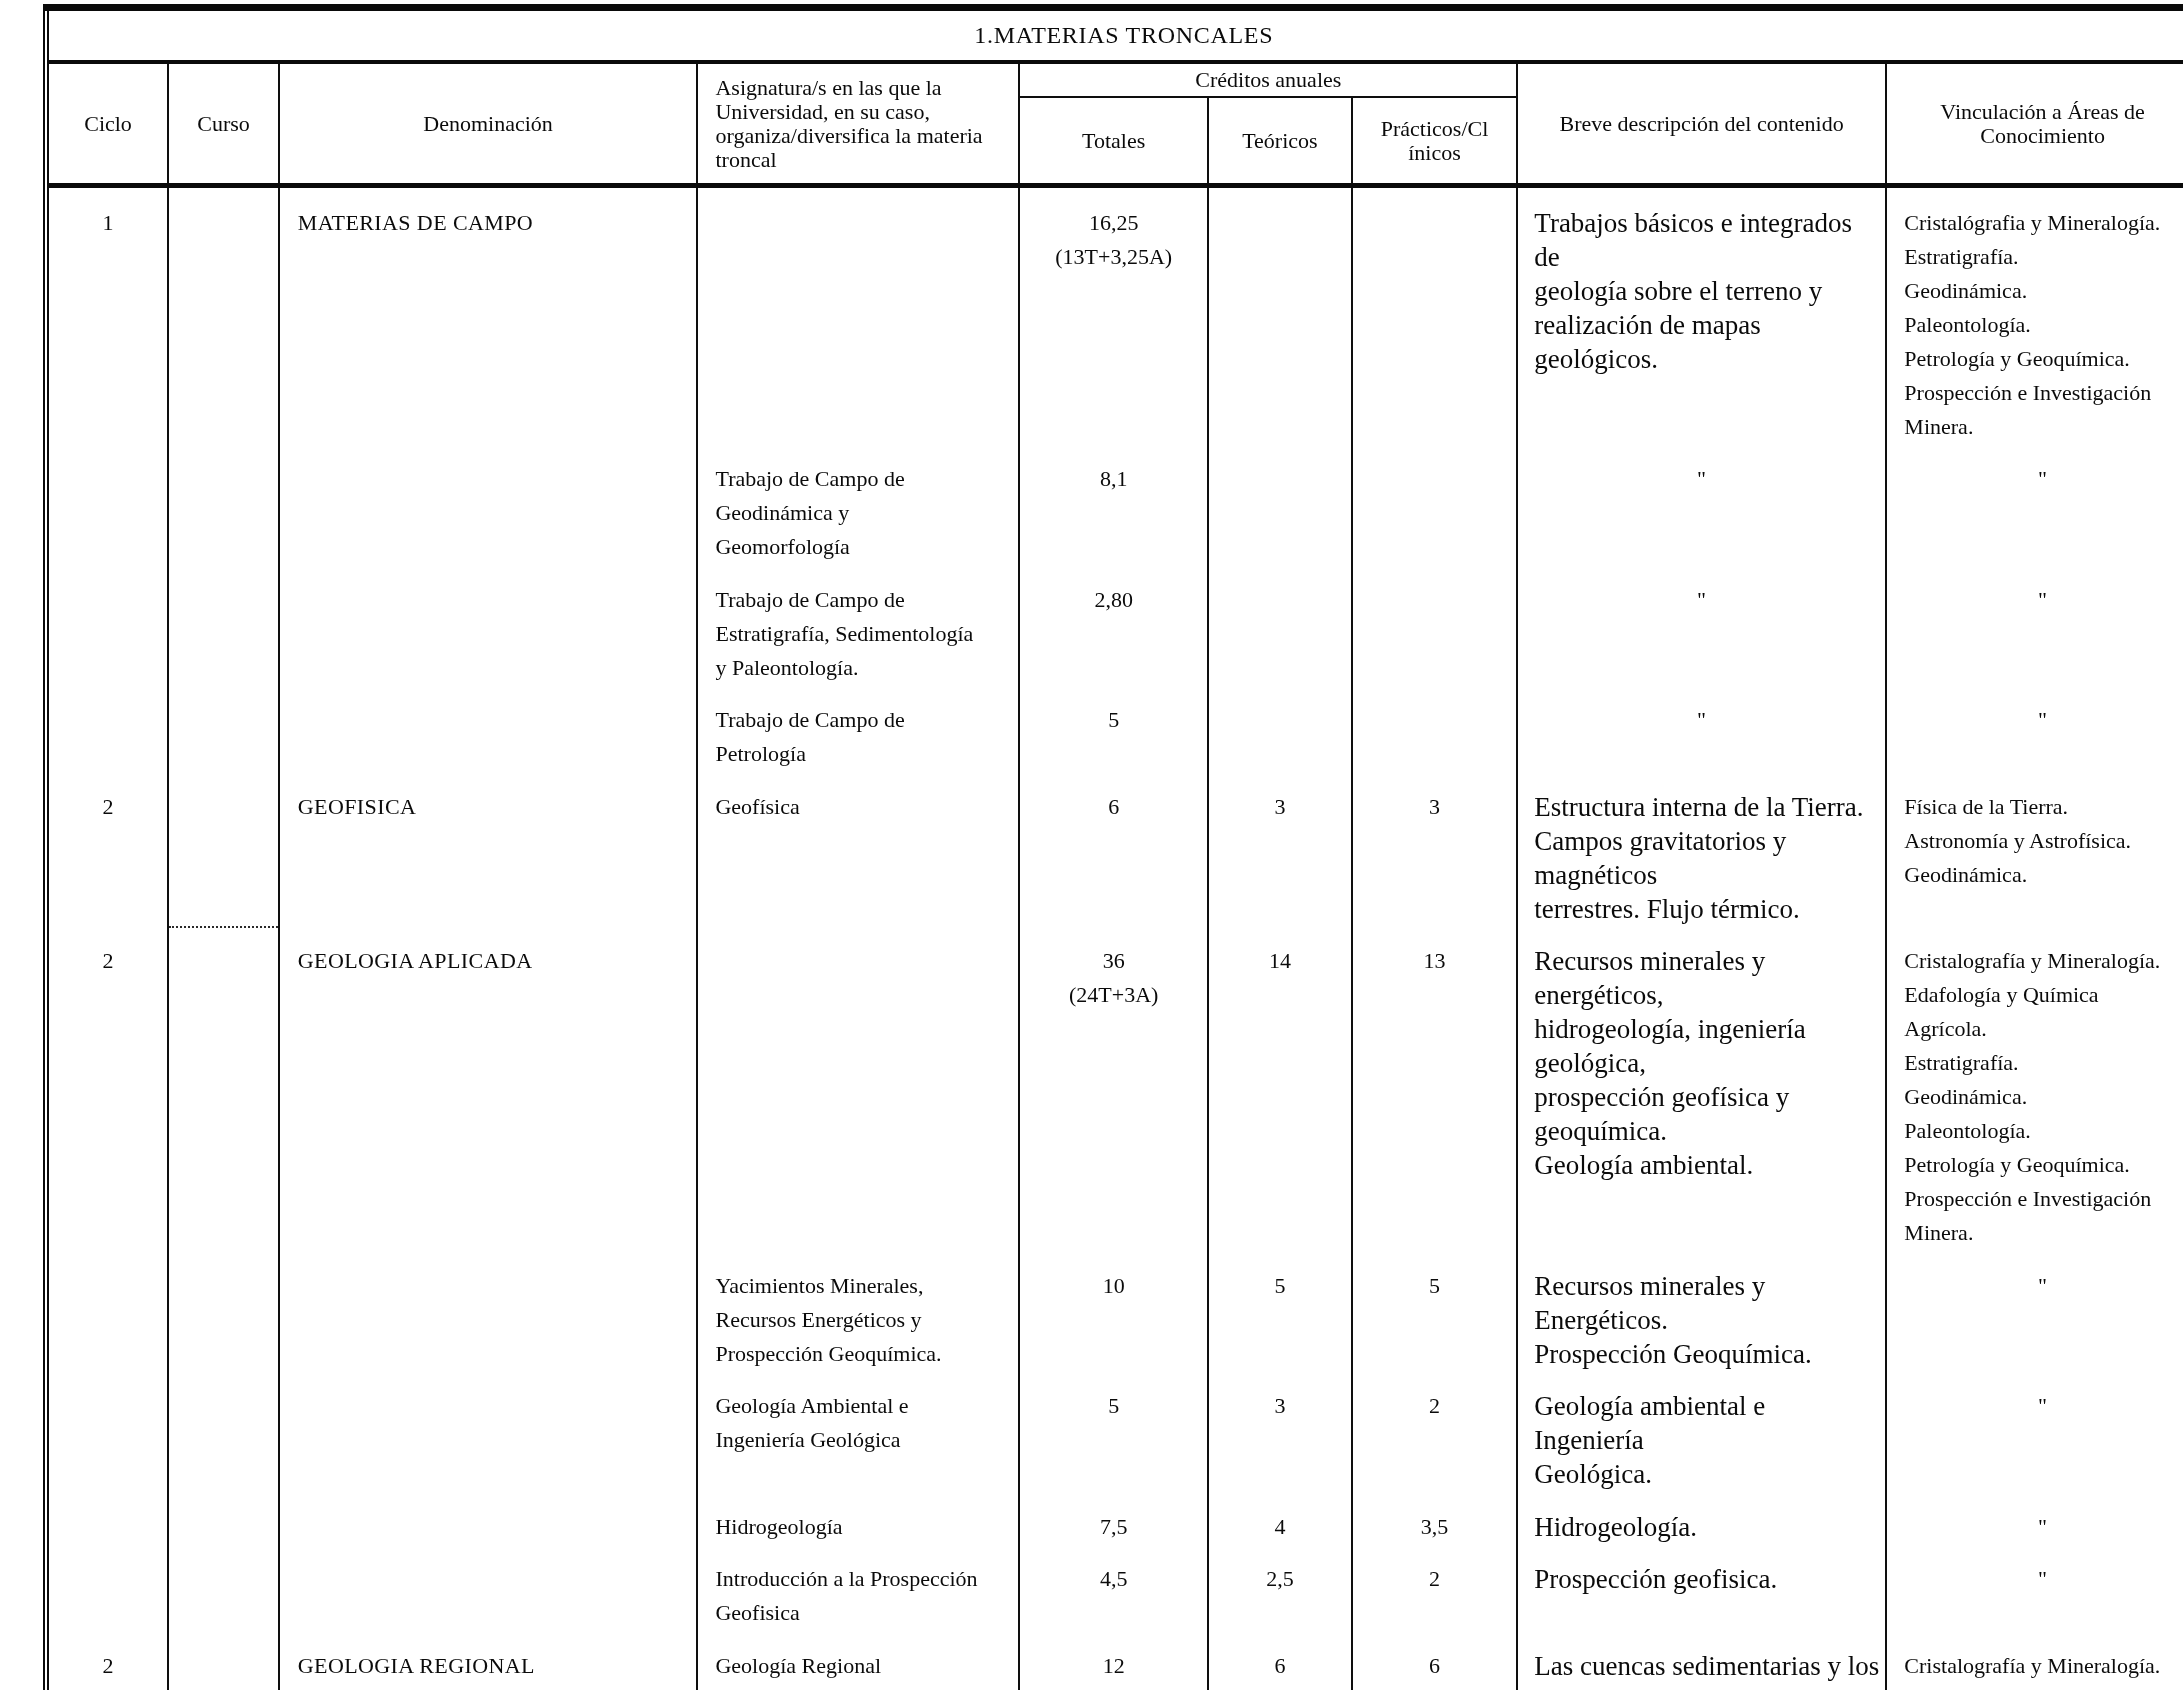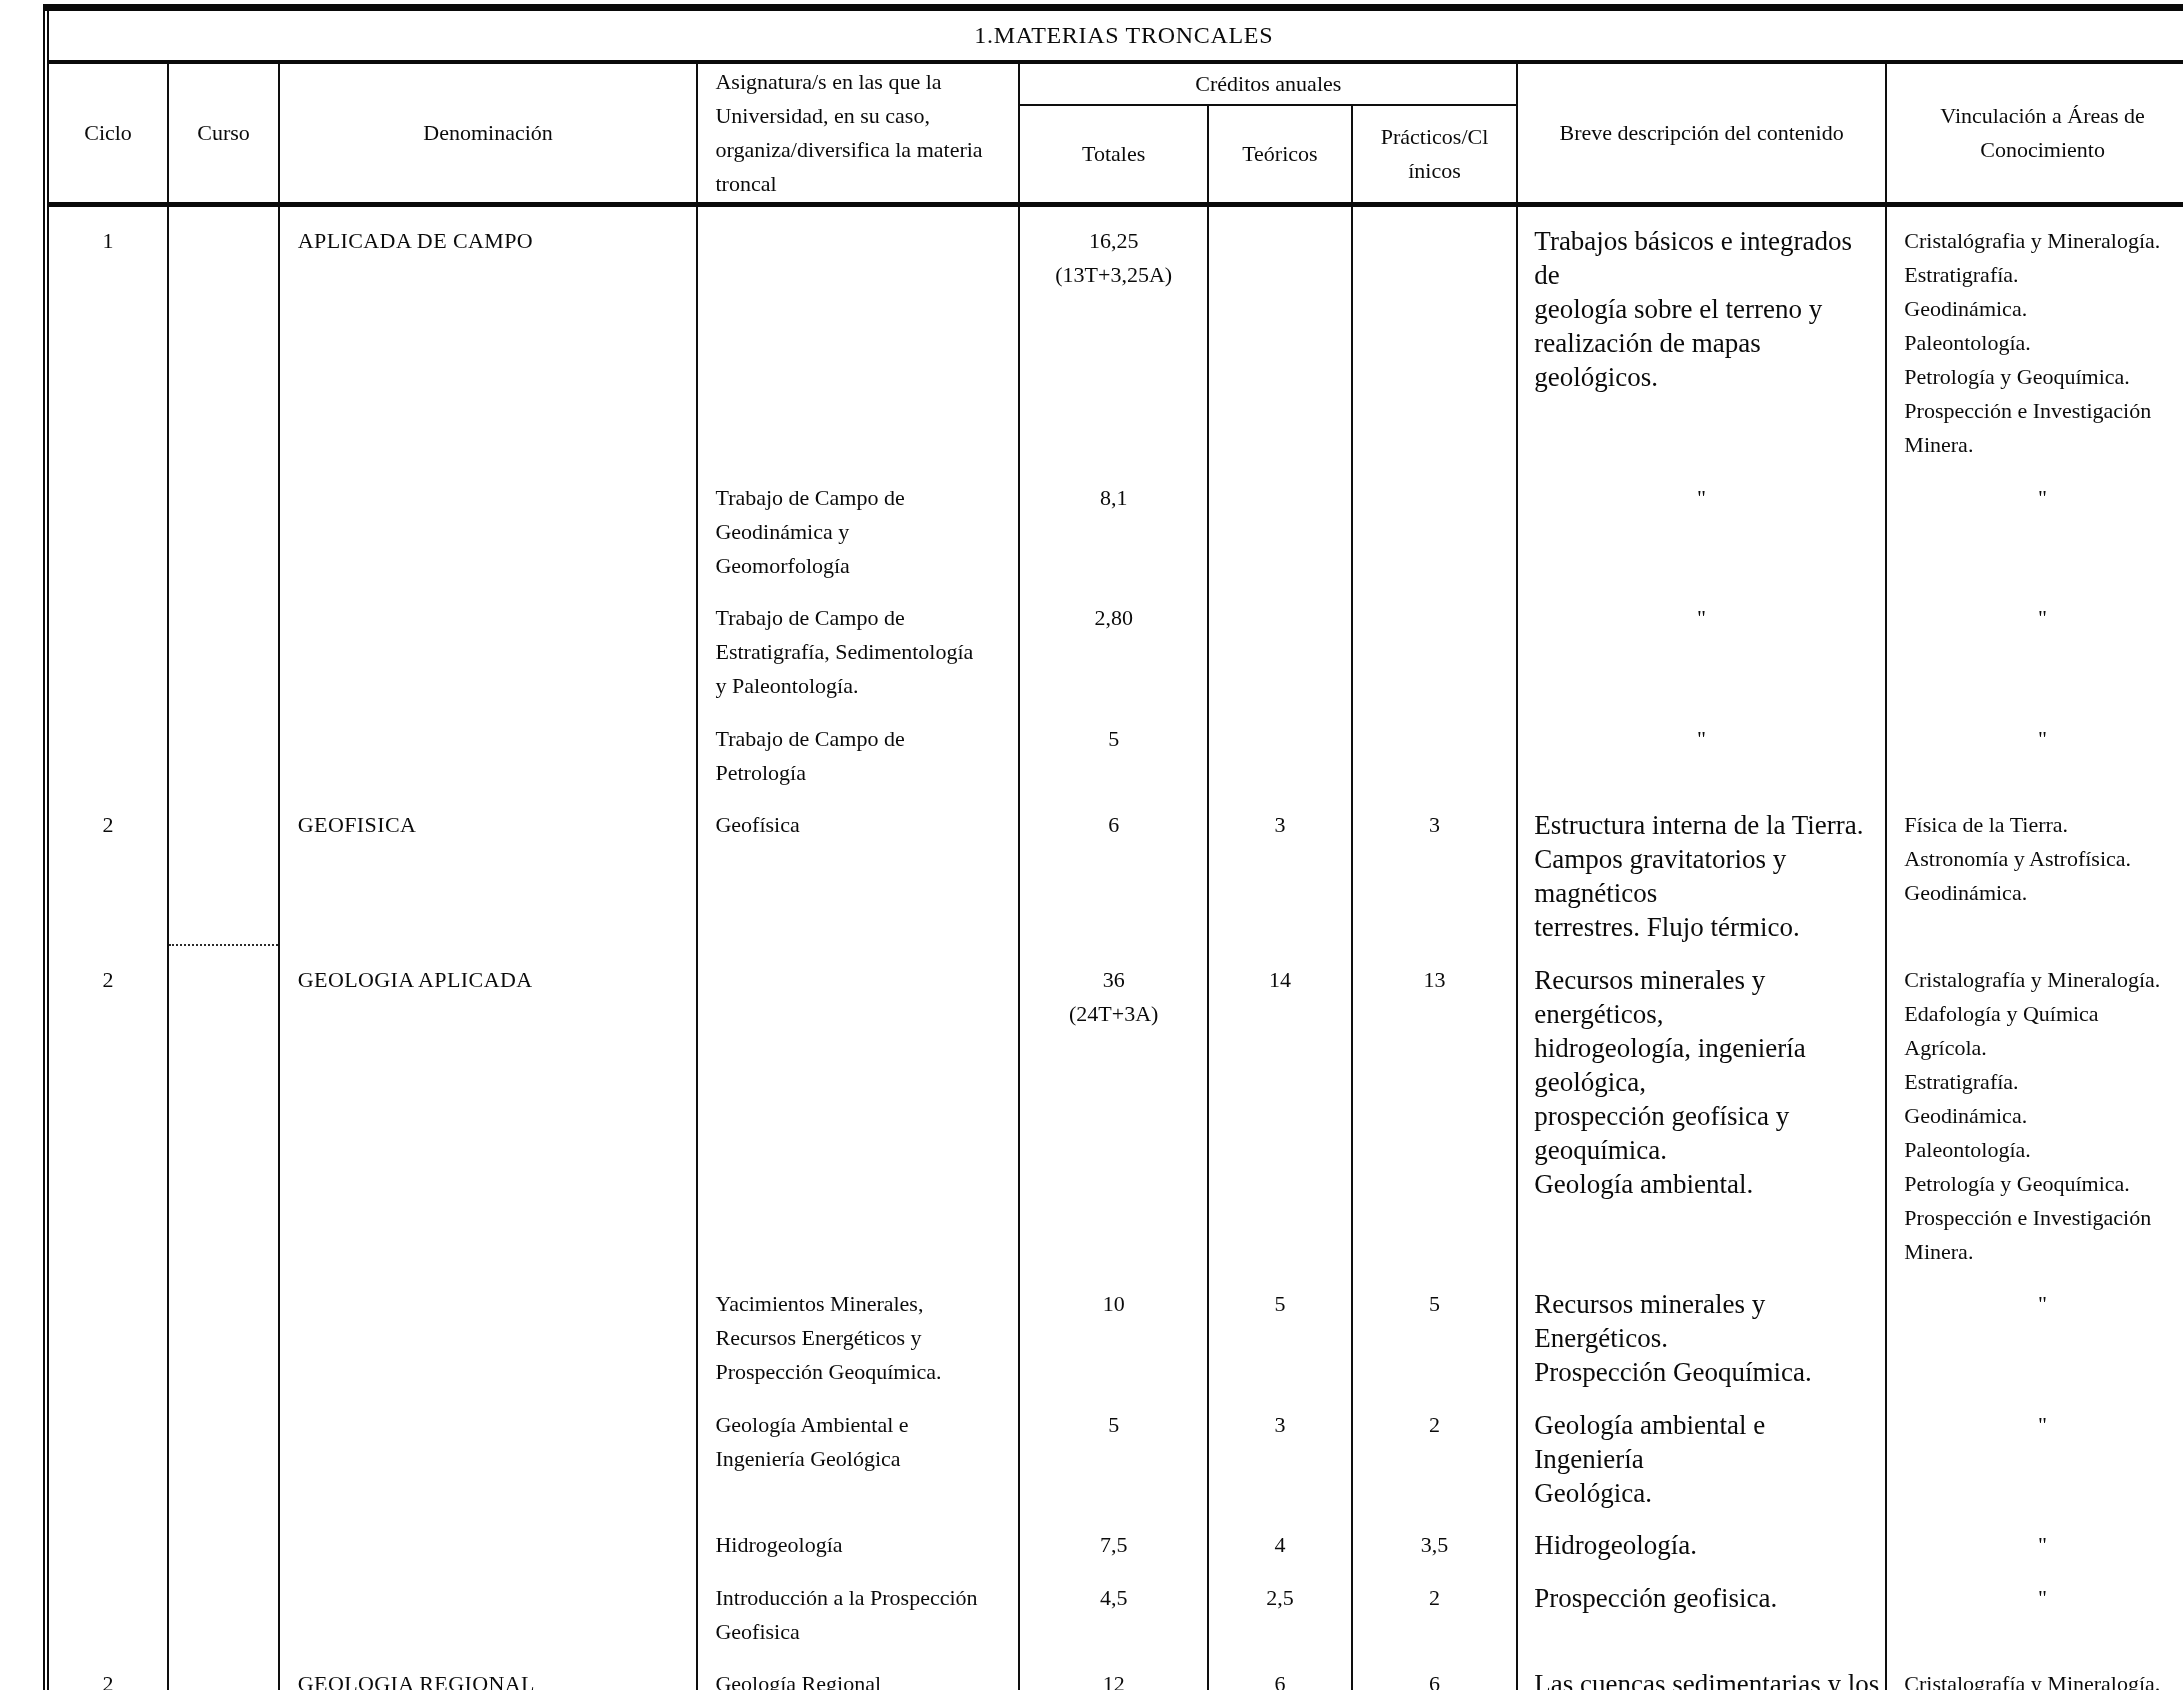--- a/index.html
+++ b/index.html
@@ -37,21 +37,21 @@
     border-bottom:4.4px solid #0a0a0a;
     text-align:center;
     font-size:24px;
     letter-spacing:0.7px;
     height:54px;
     vertical-align:middle;
   }
   
   thead th{
     font-size:22px;
-    line-height:34px;
+    line-height:24px;
     vertical-align:middle;
     text-align:center;
     white-space:pre-line;
   }
   th.h-bottom-edge{border-bottom:5.1px solid #0a0a0a;}
   th.h-asignatura{text-align:left;padding-left:17.5px;padding-right:7.3px;}
   th.h-creditos{height:35px;border-bottom:2.9px solid #0e0e0e;}
   tr.header-sub th{height:89px;}
   
   tbody td{
@@ -110,21 +110,21 @@
         <th class="h-bottom-edge">Totales</th>
         <th class="h-bottom-edge">Teóricos</th>
         <th class="h-bottom-edge">Prácticos/Cl
 ínicos</th>
       </tr>
     </thead>
     <tbody>
       <tr class="r1">
         <td class="c-num">1</td>
         <td class="c-num"></td>
-        <td class="c-text c-denom">APLICADA DE CAMPO</td>
+        <td class="c-text c-denom">MATERIAS DE CAMPO</td>
         <td class="c-text"></td>
         <td class="c-num">16,25
 (13T+3,25A)</td>
         <td class="c-num"></td>
         <td class="c-num"></td>
         <td class="c-text c-desc">Trabajos básicos e integrados de
 geología sobre el terreno y
 realización de mapas geológicos.</td>
         <td class="c-text">Cristalógrafia y Mineralogía.
 Estratigrafía.

